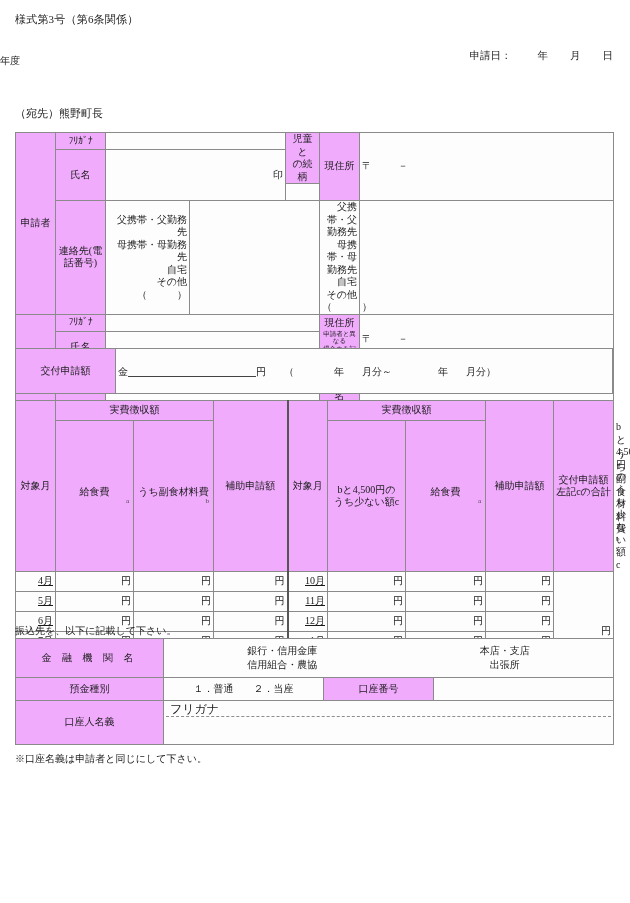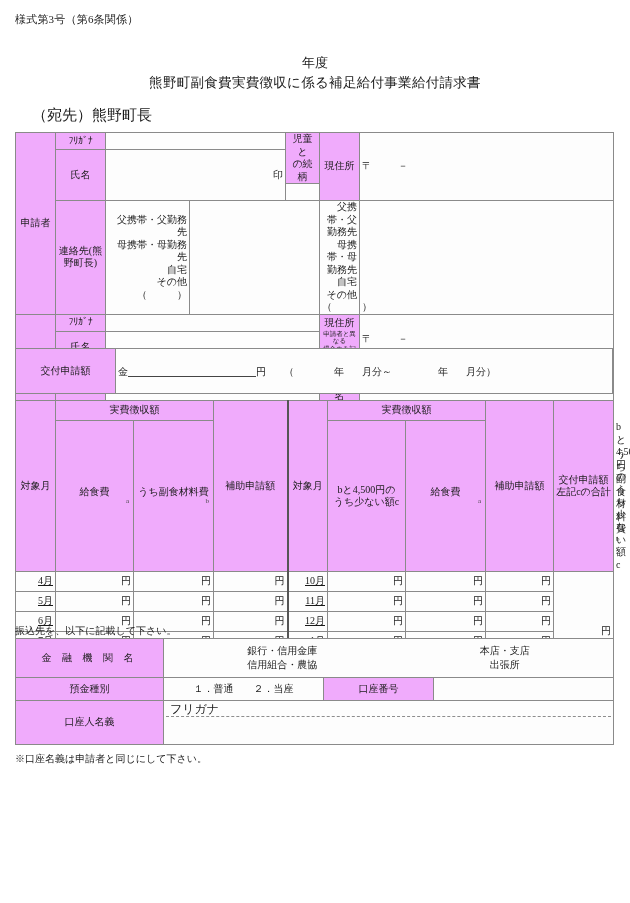--- a/index.html
+++ b/index.html
@@ -27,29 +27,29 @@
   .apply-date {
     position: absolute; right: 17px; top: 38px;
     font-size: 10.5px; white-space: pre;
   }
   .apply-date .lbl { margin-right: 26px; }
   .apply-date .y { margin-right: 22px; }
   .apply-date .m { margin-right: 22px; }
 
   .title-year {
     position: absolute; left: 0; right: 0; top: 54px;
-    text-align: center; font-size: 13px;
+    font-size: 10px;
   }
   .title-main {
     position: absolute; left: 0; right: 0; top: 74px;
     text-align: center; font-size: 13.5px; letter-spacing: .3px;
   }
   .addressee {
-    position: absolute; left: 32px; top: 106px;
-    font-size: 15px;
+    position: absolute; left: 15px; top: 106px;
+    font-size: 11px;
   }
 
   
   table.grid {
     border-collapse: collapse;
     table-layout: fixed;
     background: #fdfdfd;
   }
   table.grid td {
     border: 1px solid #8a8a8a;
@@ -135,23 +135,25 @@
   .deposit-opts { text-align: center; font-size: 10px; }
   .deposit-opts .o1 { margin-right: 20px; }
 </style>
 </head>
 <body>
 
 <div class="page">
 
   <div class="form-no">様式第3号（第6条関係）</div>
 
+  <div class="apply-date">
+    <span class="lbl">申請日：</span><span class="y">年</span><span class="m">月</span><span>日</span>
+  </div>
 
   <div class="title-year">年度</div>
-  <div class="title-main">熊野町副食費実費徴収に係る補足給付事業給付請求書</div>
   <div class="addressee">（宛先）熊野町長</div>
 
   <table class="grid" id="applicant-table">
     <colgroup>
       <col style="width:40px">
       <col style="width:50px">
       <col style="width:84px">
       <col style="width:96px">
       <col style="width:34px">
       <col style="width:40px">
@@ -175,21 +177,21 @@
         <td class="hd" rowspan="2">氏名</td>
         <td colspan="2" rowspan="2" class="seal" style="height:30px">
           <span>印</span>
         </td>
       </tr>
       <tr>
         <td></td>
       </tr>
 
       <tr>
-        <td class="hd">連絡先(熊野町長)</td>
+        <td class="hd">連絡先(電話番号)</td>
         <td class="contact-list dash-right" style="height:42px; white-space:pre-line">父携帯・父勤務先
 母携帯・母勤務先
 自宅
 その他（　　　）</td>
         <td colspan="2"></td>
         <td class="contact-list dash-right" style="white-space:pre-line">父携帯・父勤務先
 母携帯・母勤務先
 自宅
 その他（　　　）</td>
         <td></td>

